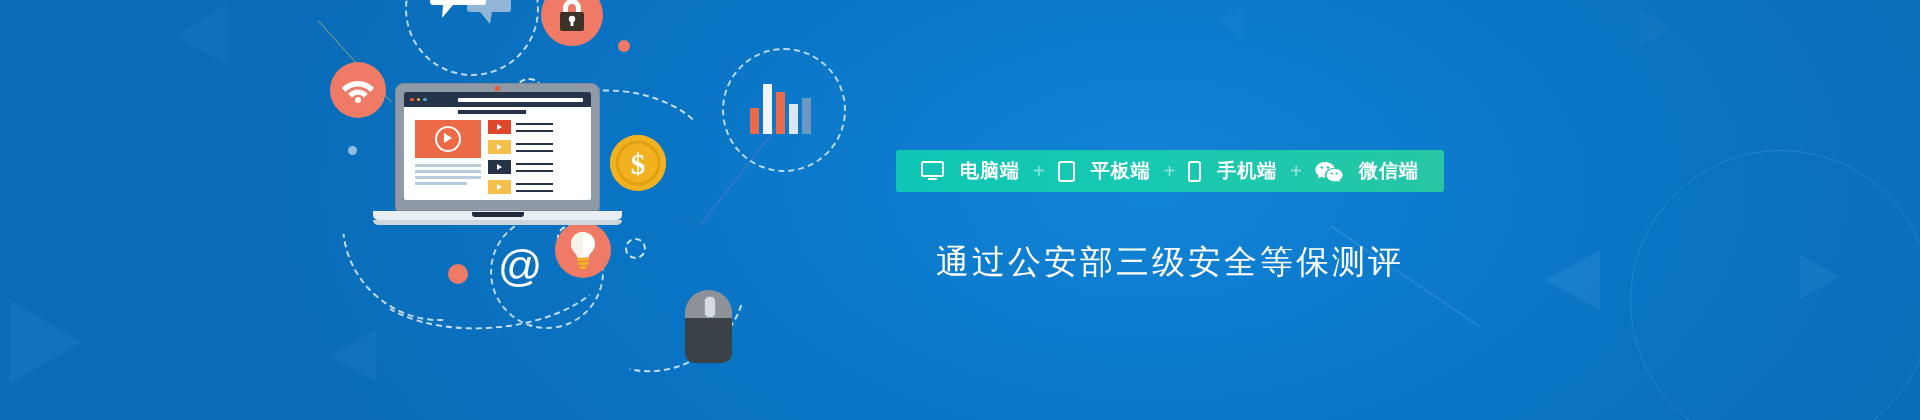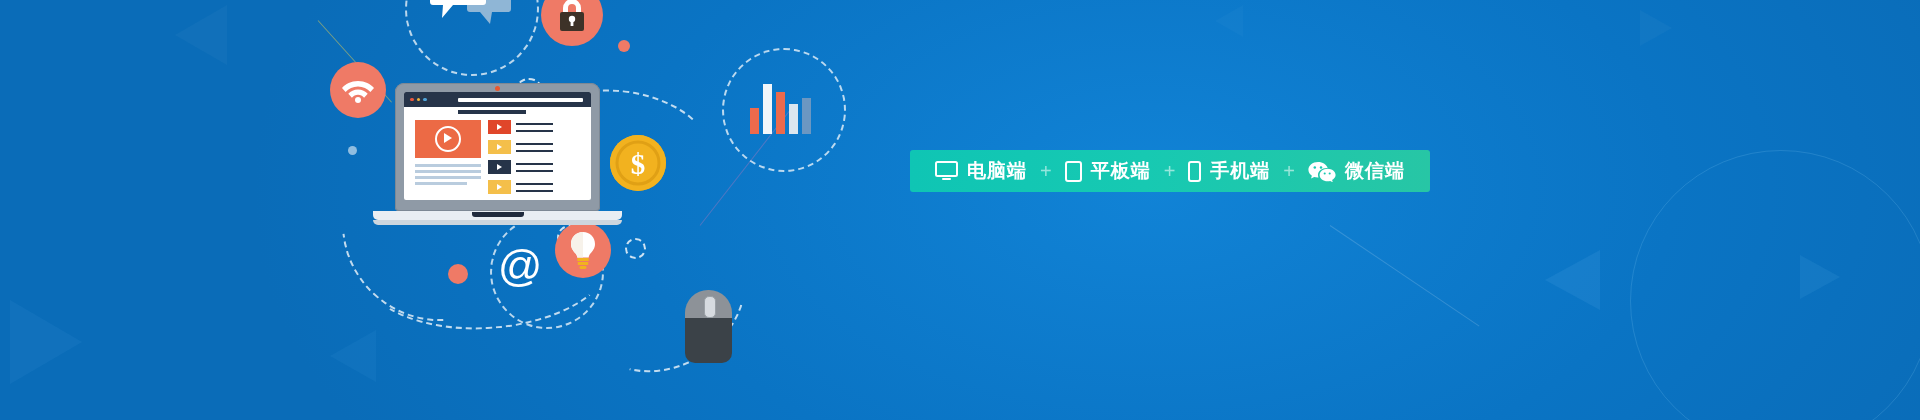--- a/index.html
+++ b/index.html
@@ -56,21 +56,21 @@
   .ms-wheel{position:absolute;left:50%;margin-left:-5px;top:6px;width:10px;height:20px;background:#d7dbe0;border-radius:5px;border:1px solid #9aa0a6;}
 
   
   #right{position:absolute;left:790px;top:0;width:1130px;height:420px;}
   #headline{position:absolute;left:0;top:55px;width:760px;text-align:center;
     color:#ffffff;font-size:54px;font-weight:700;letter-spacing:4px;line-height:1.1;
     text-shadow:0 2px 0 rgba(0,0,0,.06);}
   #badge{position:absolute;left:0;top:150px;width:760px;display:flex;justify-content:center;}
   .badge-inner{display:flex;align-items:center;height:42px;padding:0 14px;border-radius:3px;
     background:linear-gradient(90deg,#0fc5b4 0%,#17c9b2 45%,#27c6a5 100%);}
-  .bitem{display:flex;align-items:center;gap:9px;padding:0 11px;color:#fff;font-size:19px;font-weight:700;letter-spacing:1px;white-space:nowrap;}
+  .bitem{display:flex;align-items:center;gap:16px;padding:0 11px;color:#fff;font-size:19px;font-weight:700;letter-spacing:1px;white-space:nowrap;}
   .plus{color:rgba(255,255,255,.55);font-size:20px;font-weight:400;padding:0 2px;}
   #subline{position:absolute;left:0;top:240px;width:760px;text-align:center;color:#ffffff;
     font-size:33px;font-weight:500;letter-spacing:3px;}
 
   .icn{display:block;}
 </style>
 </head>
 <body>
 
 <div id="banner">
@@ -260,15 +260,16 @@
               <circle cx="16.7" cy="12.5" r="1.05" fill="#17c9b2"></circle>
               <circle cx="21.7" cy="12.5" r="1.05" fill="#17c9b2"></circle>
             </svg>
           </span>
           <span>微信端</span>
         </div>
 
       </div>
     </div>
 
+    <div id="subline">通过公安部三级安全等保测评</div>
   </div>
 
 </div>
 
 </body></html>

